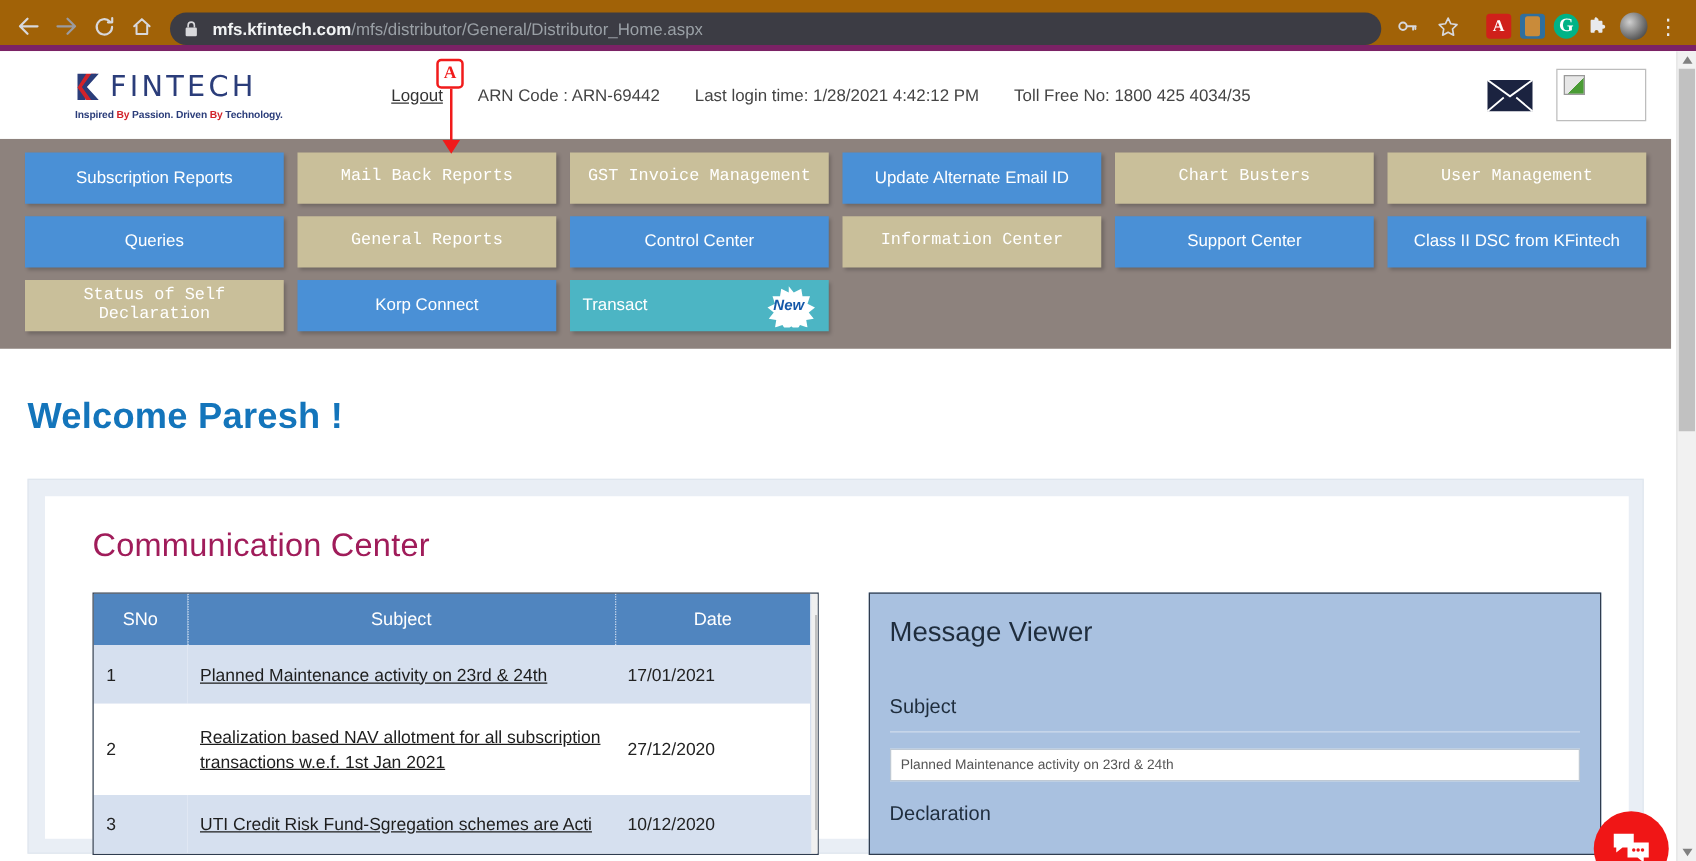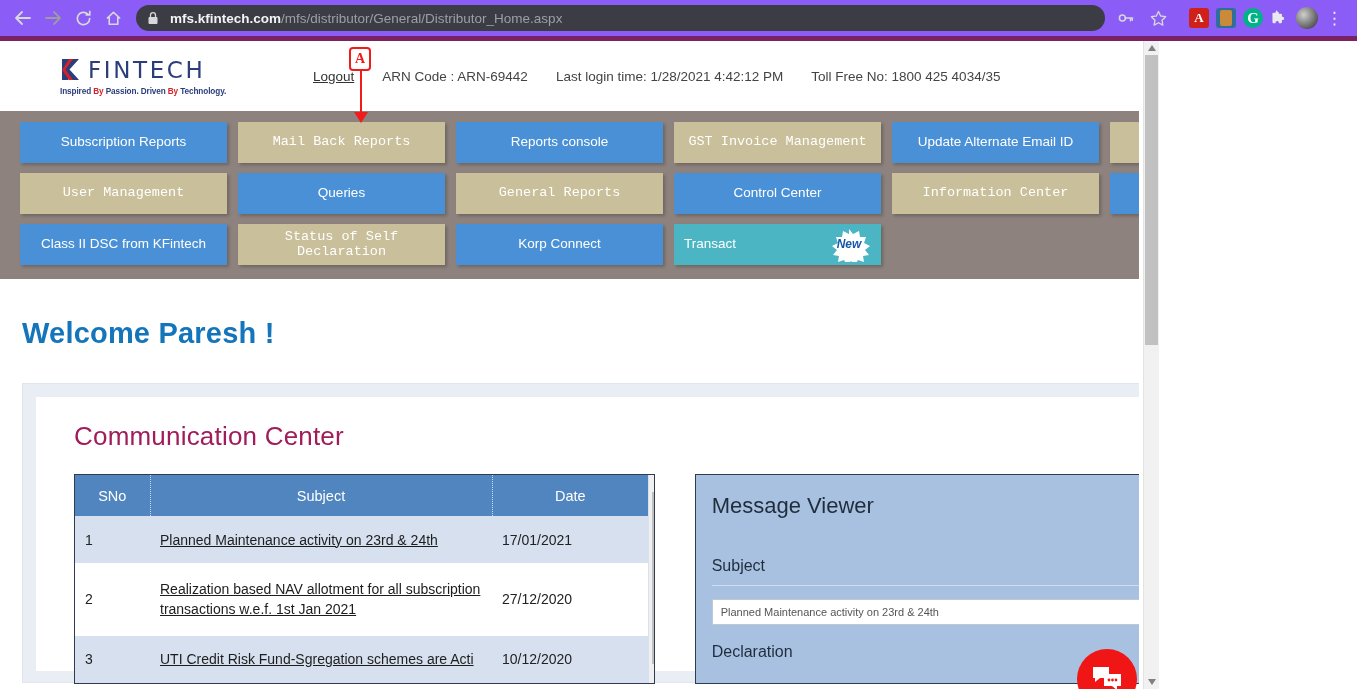--- a/index.html
+++ b/index.html
@@ -6,22 +6,22 @@
   html, body {
     width: 1357px; height: 689px;
     overflow: hidden;
     font-family: "Liberation Sans", sans-serif;
     background: #ffffff;
   }
 
   
   .browser-bar {
     height: 36px; width: 1357px;
-    background: #8b5cf6;
-    display: flex; align-items: center;
+    background: #a16207;
+    display: flex; align-items: flex-end;
     padding: 0 8px;
   }
   .nav-btn {
     width: 30px; height: 30px;
     display: flex; align-items: center; justify-content: center;
     color: #d8d8dc; flex: none;
   }
   .nav-btn svg { display: block; }
   .omnibox {
     flex: 1 1 auto;
@@ -52,21 +52,21 @@
            font-family: "Liberation Serif", serif; }
   .ext-puzzle { color: #e8eaed; display: flex; align-items: center; }
   .avatar-ico { width: 22px; height: 22px; border-radius: 50%;
                 background: radial-gradient(circle at 35% 35%, #cfcfcf 0%, #6b6b6b 60%, #2d2d2d 100%); }
   .kebab { color: #e8eaed; font-size: 17px; line-height: 1; padding: 0 6px; letter-spacing: 0; }
   .purple-strip { height: 5px; background: #7b2265; width: 1357px; }
 
   
   .page {
     position: relative;
-    width: 1159px; height: 648px;
+    width: 1357px; height: 648px;
     background: #ffffff;
     overflow: hidden;
   }
 
   
   .site-header {
     height: 70px;
     display: flex; align-items: center;
     padding: 0 20px 0 60px;
     background: #ffffff;
@@ -398,23 +398,20 @@
     </div>
   </div>
 
   <div class="menu-band">
     <div class="menu-grid" id="nav-grid">
         <div class="menu-btn mb-blue">
           <span>Subscription Reports</span>
         </div>
         <div class="menu-btn mb-tan">
           <span>Mail Back Reports</span>
-        </div>
-        <div class="menu-btn mb-blue">
-          <span>Reports console</span>
         </div>
         <div class="menu-btn mb-tan">
           <span>GST Invoice Management</span>
         </div>
         <div class="menu-btn mb-blue">
           <span>Update Alternate Email ID</span>
         </div>
         <div class="menu-btn mb-tan">
           <span>Chart Busters</span>
         </div>

